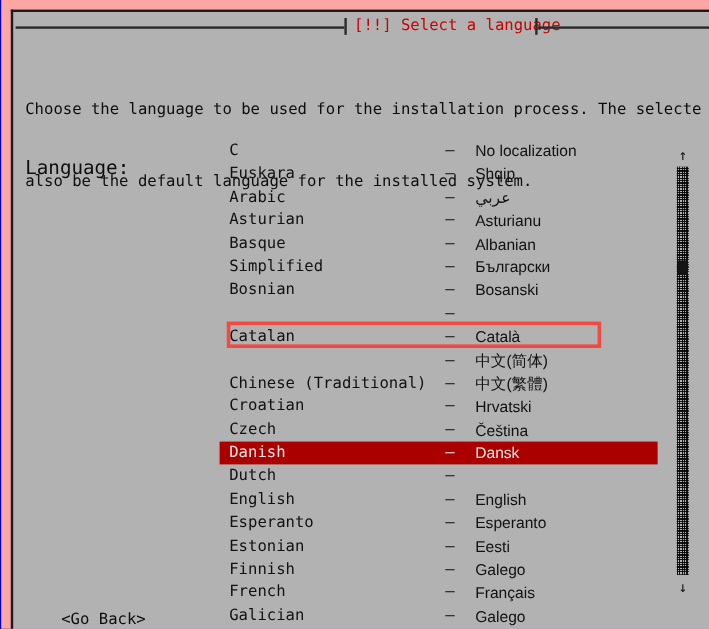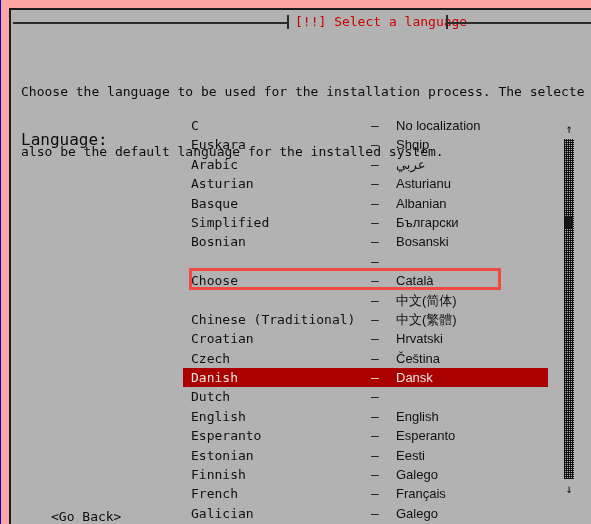--- a/index.html
+++ b/index.html
@@ -222,21 +222,21 @@
 
     <div id="list">
         <div class="row"><span class="name">C</span><span class="dash">–</span><span class="native">No localization</span></div>
         <div class="row"><span class="name">Euskara</span><span class="dash">–</span><span class="native">Shqip</span></div>
         <div class="row"><span class="name">Arabic</span><span class="dash">–</span><span class="native">عربي</span></div>
         <div class="row"><span class="name">Asturian</span><span class="dash">–</span><span class="native">Asturianu</span></div>
         <div class="row"><span class="name">Basque</span><span class="dash">–</span><span class="native">Albanian</span></div>
         <div class="row"><span class="name">Simplified</span><span class="dash">–</span><span class="native">Български</span></div>
         <div class="row"><span class="name">Bosnian</span><span class="dash">–</span><span class="native">Bosanski</span></div>
         <div class="row"><span class="dash">–</span></div>
-        <div class="row"><span class="name">Choose</span><span class="dash">–</span><span class="native">Català</span></div>
+        <div class="row"><span class="name">Catalan</span><span class="dash">–</span><span class="native">Català</span></div>
         <div class="row"><span class="dash">–</span><span class="native">中文(简体)</span></div>
         <div class="row"><span class="name">Chinese (Traditional)</span><span class="dash">–</span><span class="native">中文(繁體)</span></div>
         <div class="row"><span class="name">Croatian</span><span class="dash">–</span><span class="native">Hrvatski</span></div>
         <div class="row"><span class="name">Czech</span><span class="dash">–</span><span class="native">Čeština</span></div>
         <div class="row selected"><span class="name">Danish</span><span class="dash">–</span><span class="native">Dansk</span></div>
         <div class="row"><span class="name">Dutch</span><span class="dash">–</span></div>
         <div class="row"><span class="name">English</span><span class="dash">–</span><span class="native">English</span></div>
         <div class="row"><span class="name">Esperanto</span><span class="dash">–</span><span class="native">Esperanto</span></div>
         <div class="row"><span class="name">Estonian</span><span class="dash">–</span><span class="native">Eesti</span></div>
         <div class="row"><span class="name">Finnish</span><span class="dash">–</span><span class="native">Galego</span></div>

